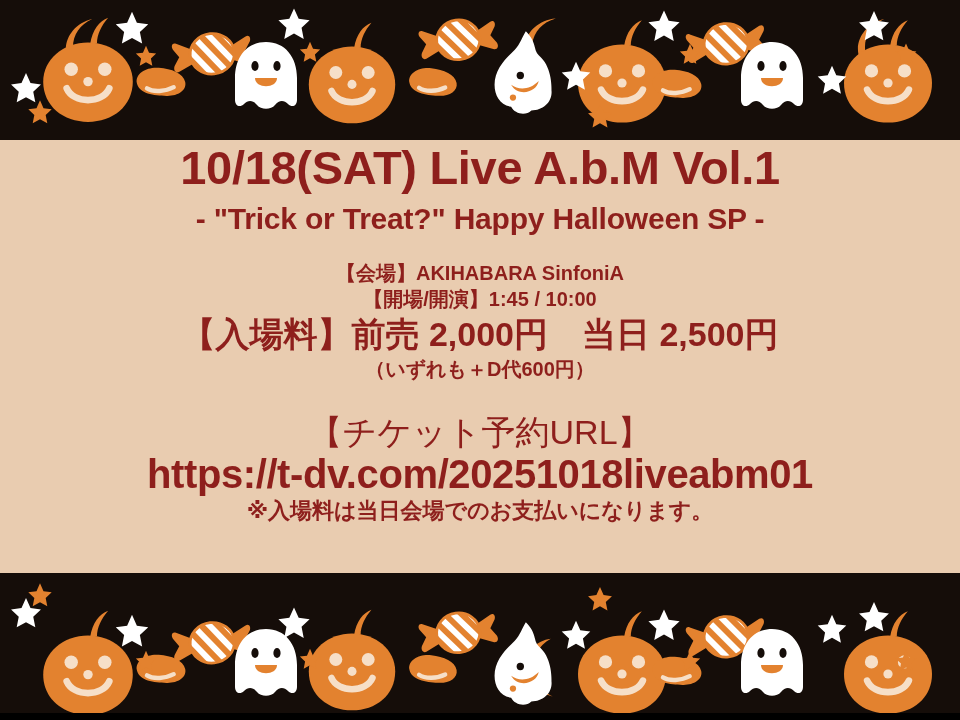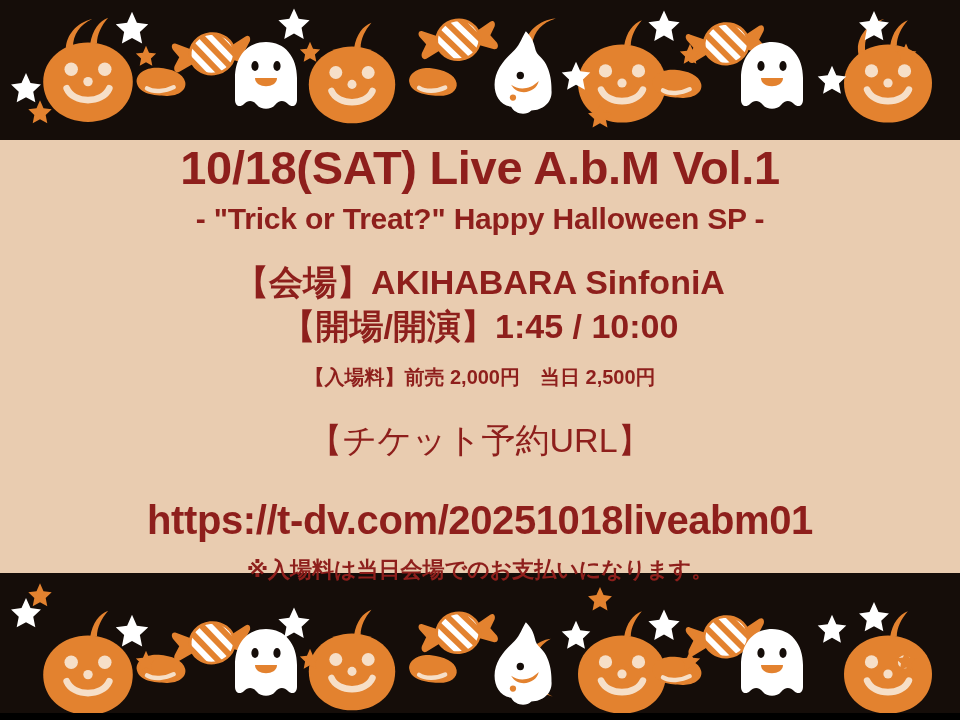--- a/index.html
+++ b/index.html
@@ -68,48 +68,47 @@
     letter-spacing: -0.2px;
     line-height: 1.1;
     white-space: nowrap;
   }
 
   .info {
     margin-top: 25px;
     line-height: 1.30;
   }
   .info .line {
-    font-size: 34px;
+    font-size: 20px;
     font-weight: bold;
     white-space: nowrap;
   }
-  .info .line.fee { font-size: 20px; margin-top: 16px; }
+  .info .line.fee { font-size: 34px; }
 
   .ticket {
     margin-top: 31px;
   }
   .ticket .tk-label {
     font-size: 34px;
     font-weight: normal;
     line-height: 1.16;
     white-space: nowrap;
   }
   .ticket .tk-url {
     font-size: 40px;
     font-weight: bold;
     line-height: 1.14;
     letter-spacing: -0.4px;
     white-space: nowrap;
-    margin-top: 37px;
   }
   .ticket .tk-note {
     font-size: 22px;
     font-weight: bold;
     line-height: 1.2;
-    margin-top: 14px;
+    margin-top: 0;
     white-space: nowrap;
   }
 </style>
 </head>
 <body>
 
 <div id="flyer">
 
   <svg class="body-shape" viewBox="0 0 960 720" width="960" height="720" preserveAspectRatio="none">
     <path d="M0,720 L0,132
@@ -407,20 +406,21 @@
   <div class="content">
 
     <div class="title">10/18(SAT)  Live A.b.M Vol.1</div>
 
     <div class="subtitle">- "Trick or Treat?" Happy Halloween SP -</div>
 
     <div class="info">
       <div class="line">【会場】AKIHABARA SinfoniA</div>
       <div class="line">【開場/開演】1:45 / 10:00</div>
       <div class="line fee">【入場料】前売 2,000円　当日 2,500円</div>
+      <div class="line">（いずれも＋D代600円）</div>
     </div>
 
     <div class="ticket">
       <div class="tk-label">【チケット予約URL】</div>
       <div class="tk-url">https://t-dv.com/20251018liveabm01</div>
       <div class="tk-note">※入場料は当日会場でのお支払いになります。</div>
     </div>
 
   </div>
 </div>

